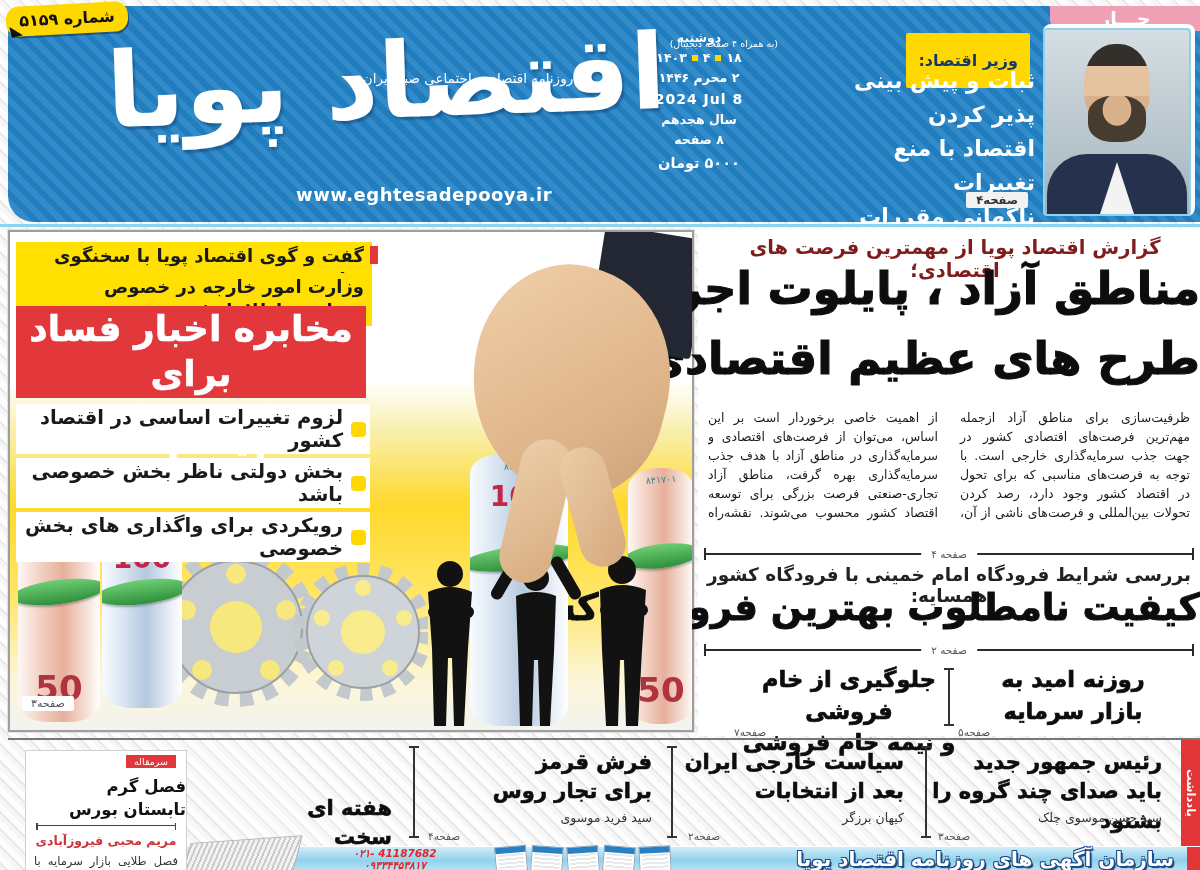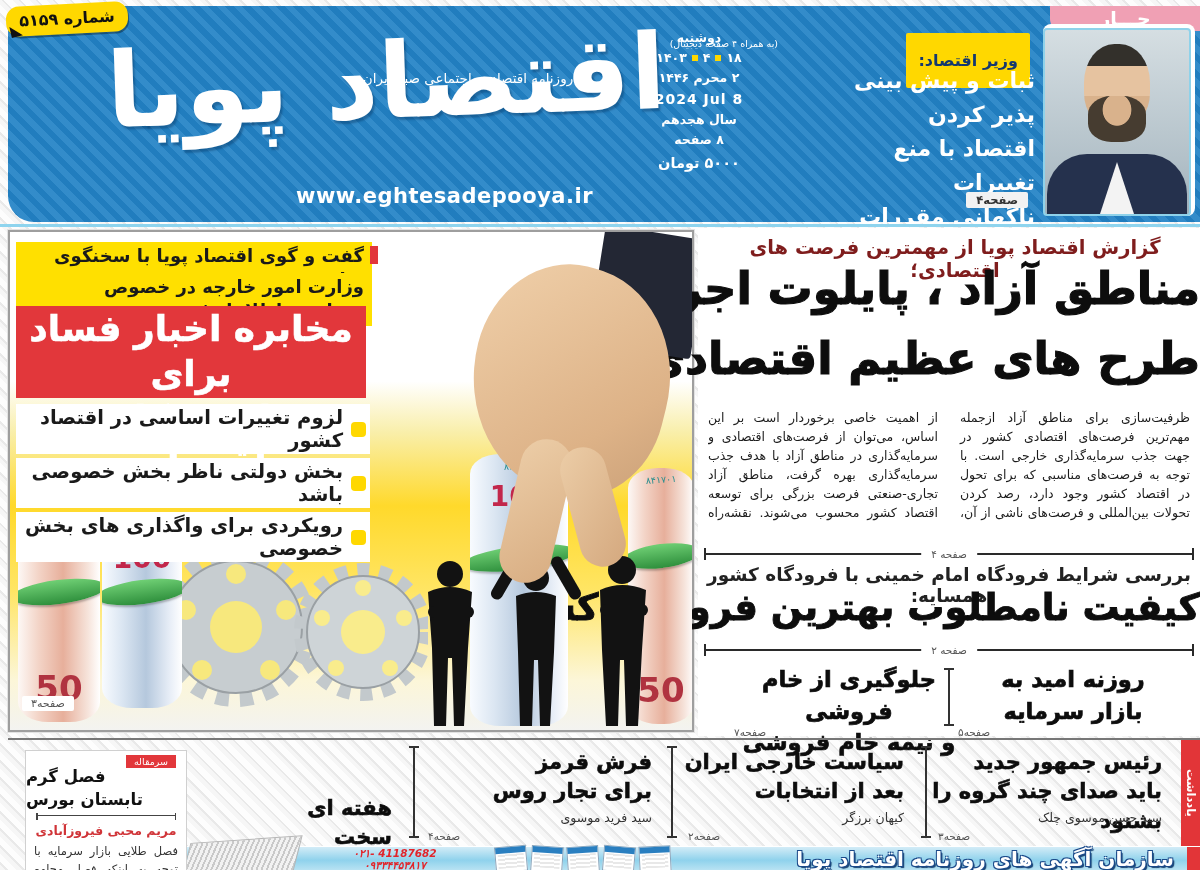--- a/index.html
+++ b/index.html
@@ -10,21 +10,21 @@
   .masthead{position:absolute;left:8px;right:0;top:6px;height:216px;
     background:#2282c6 repeating-linear-gradient(45deg,rgba(255,255,255,.08) 0 6px,rgba(0,0,0,.04) 6px 12px);
     border-radius:26px 0 0 26px;}
   .issue-badge{position:absolute;left:6px;top:4px;width:122px;height:30px;background:#ffd800;
     border-radius:13px;transform:rotate(-3deg);color:#111;font-weight:bold;font-size:16px;
     text-align:center;line-height:30px;z-index:6;box-shadow:1px 2px 0 rgba(0,0,0,.35);}
   .issue-badge:after{content:"";position:absolute;left:-3px;bottom:-9px;border:8px solid transparent;border-top-color:#111;transform:rotate(35deg);}
   .logo{position:absolute;left:18px;top:16px;width:640px;color:#fff;font-size:104px;font-weight:bold;
     transform:rotate(-2deg);letter-spacing:-4px;text-shadow:2px 3px 2px rgba(0,40,80,.35);white-space:nowrap;}
   .tagline{position:absolute;left:330px;top:64px;width:260px;color:#fff;font-size:13.5px;text-align:center;}
-  .website{position:absolute;left:288px;top:178px;color:#fff;font-size:21px;font-weight:bold;direction:ltr;letter-spacing:.5px;}
+  .website{position:absolute;left:288px;top:178px;color:#fff;font-size:18px;font-weight:bold;direction:ltr;letter-spacing:.5px;}
   .dates{position:absolute;left:612px;top:22px;width:158px;color:#fff;font-size:12.5px;font-weight:bold;
     text-align:center;line-height:1.6;}
   .dates .en{font-size:14px;letter-spacing:1px;direction:ltr;}
   .dates .price{font-size:14.5px;margin-top:2px;}
   .dates .note{font-size:9.5px;font-weight:normal;}
   .sq{display:inline-block;width:6px;height:6px;background:#ffd800;margin:0 5px 1px 5px;}
   .min-label{position:absolute;right:170px;top:27px;background:#ffd800;color:#15386e;font-weight:bold;
     font-size:16px;padding:18px 12px;border-radius:2px;}
   .min-headline{position:absolute;right:165px;top:58px;width:185px;color:#fff;font-weight:bold;
     font-size:22px;line-height:1.55;text-align:right;}
@@ -117,21 +117,21 @@
   .note .au{position:absolute;right:14px;top:62px;font-size:12.5px;color:#333;}
   .note .pg{position:absolute;left:10px;bottom:0;font-size:10.5px;color:#555;}
   .n0{right:24px;width:248px;} .n1{right:282px;width:240px;} .n2{right:534px;width:248px;} .n3{right:794px;width:212px;margin-top:46px;}
   .nd0{right:273px;top:746px;height:92px;} .nd1{right:527px;top:746px;height:92px;} .nd2{right:785px;top:746px;height:92px;}
   .strip-label{position:absolute;right:0;top:740px;width:19px;height:106px;background:#e23538;color:#fff;
     writing-mode:vertical-rl;text-align:center;font-size:11.5px;font-weight:bold;letter-spacing:2px;line-height:19px;}
   
   .editorial{position:absolute;left:25px;top:750px;width:160px;height:120px;background:#fff;
     border:1px solid #d0d0d0;z-index:3;overflow:hidden;}
   .ed-badge{position:absolute;top:4px;right:10px;background:#e2373b;color:#fff;font-size:9.5px;padding:1px 8px;}
-  .ed-title{margin-top:14px;text-align:left;font-weight:bold;font-size:16.5px;line-height:1.4;color:#111;}
+  .ed-title{margin-top:24px;text-align:right;font-weight:bold;font-size:16.5px;line-height:1.4;color:#111;}
   .ed-rule{margin:4px 10px 5px;border-top:1.5px solid #444;position:relative;height:2px;}
   .ed-rule:before,.ed-rule:after{content:"";position:absolute;top:-3px;width:1.5px;height:7px;background:#444;}
   .ed-rule:before{right:0;}.ed-rule:after{left:0;}
   .ed-author{text-align:center;color:#d03438;font-weight:bold;font-size:12.5px;}
   .ed-body{margin:5px 8px 0;font-size:11.5px;line-height:1.55;text-align:justify;color:#333;}
   
   .banner{position:absolute;left:185px;right:0;top:846px;height:24px;
     background:linear-gradient(180deg,#d3ecf7,#8fd2ec 55%,#bce4f3);border-top:1px solid #fff;}
   .banner-text{position:absolute;right:26px;top:0;font-size:20px;font-weight:bold;color:#fff;line-height:24px;
     text-shadow:1px 1px 0 #1b4a8a,-1px -1px 0 #1b4a8a,1px -1px 0 #1b4a8a,-1px 1px 0 #1b4a8a,2px 2px 1px #16406f;}

